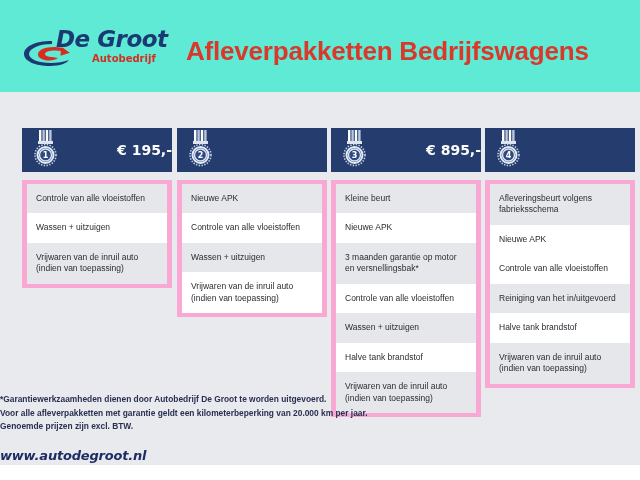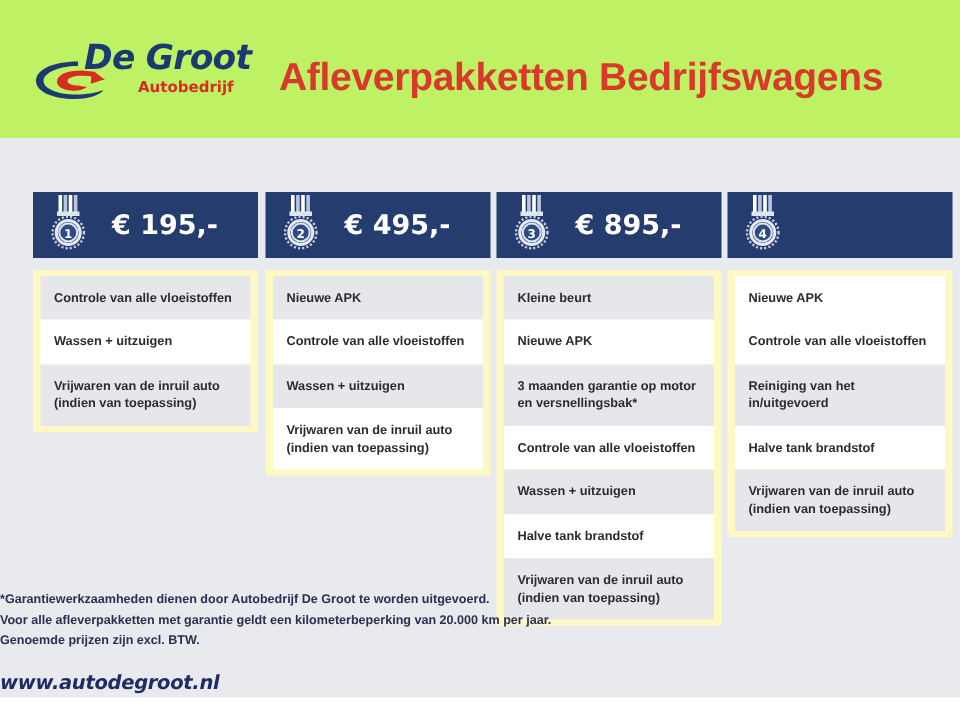--- a/index.html
+++ b/index.html
@@ -6,21 +6,21 @@
   body{
     width:640px;height:480px;
     background:#ffffff;
     font-family:"Liberation Sans", sans-serif;
     overflow:hidden;
     position:relative;
   }
   
   .header{
     position:absolute;left:0;top:0;width:640px;height:92px;
-    background:#bef264;
+    background:#5eead4;
     display:flex;align-items:center;
   }
   .logo{
     position:absolute;left:22px;top:28px;width:150px;height:44px;
   }
   .logo-mark{
     position:absolute;left:0;top:10px;width:50px;height:30px;
   }
   .logo-text{
     position:absolute;left:34px;top:0px;
@@ -70,34 +70,33 @@
     height:44px;
     background:#253c6e;
     display:flex;align-items:center;
     position:relative;
   }
   .medal{
     position:absolute;left:9px;top:2px;width:28px;height:40px;
   }
   .price-label{
     width:100%;
-    text-align:center;
+    text-align:right;
     padding-left:26px;
     box-sizing:border-box;
     color:#ffffff;
-    font-size:18px;
+    font-size:14px;
     font-weight:bold;
     letter-spacing:0px;
     font-family:"DejaVu Sans", sans-serif;
   }
   .feature-list{
     margin-top:8px;
-    background:#fef9c3;
+    background:#f9a8d4;
     padding:4px 0 4px 0;
-    font-weight:bold;
   }
   .feature{
     font-size:8.5px;
     color:#2b2b33;
     line-height:1.35;
     padding:9px 8px 9px 9px;
     margin:0 5px;
     background:#ffffff;
   }
   .feature.alt{
@@ -173,21 +172,20 @@
         <rect x="8" y="0" width="2.4" height="13" fill="#ffffff"></rect>
         <rect x="11.4" y="0" width="2.4" height="13" fill="#b9c6de"></rect>
         <rect x="14.8" y="0" width="2.4" height="13" fill="#ffffff"></rect>
         <rect x="18.2" y="0" width="2.4" height="13" fill="#b9c6de"></rect>
         <rect x="7" y="11" width="15" height="3" fill="#dde5f2"></rect>
         <circle cx="14.5" cy="25" r="10.5" fill="none" stroke="#c3cfe4" stroke-width="1.6" stroke-dasharray="1.4 1.4"></circle>
         <circle cx="14.5" cy="25" r="8" fill="none" stroke="#e3eaf6" stroke-width="2"></circle>
         <circle cx="14.5" cy="25" r="6" fill="#2f4a80" stroke="#dfe7f4" stroke-width="1.4"></circle>
         <text x="14.5" y="28.4" font-family="DejaVu Sans, sans-serif" font-size="8" font-weight="bold" fill="#ffffff" text-anchor="middle">2</text>
       </svg>
-      <div class="price-label">€ 495,-</div>
     </div>
     <div class="feature-list">
       <div class="feature alt">Nieuwe APK</div>
       <div class="feature">Controle van alle vloeistoffen</div>
       <div class="feature alt">Wassen + uitzuigen</div>
       <div class="feature">Vrijwaren van de inruil auto (indien van toepassing)</div>
     </div>
   </div>
 
   <div class="col col-3">
@@ -224,20 +222,21 @@
         <rect x="14.8" y="0" width="2.4" height="13" fill="#ffffff"></rect>
         <rect x="18.2" y="0" width="2.4" height="13" fill="#b9c6de"></rect>
         <rect x="7" y="11" width="15" height="3" fill="#dde5f2"></rect>
         <circle cx="14.5" cy="25" r="10.5" fill="none" stroke="#c3cfe4" stroke-width="1.6" stroke-dasharray="1.4 1.4"></circle>
         <circle cx="14.5" cy="25" r="8" fill="none" stroke="#e3eaf6" stroke-width="2"></circle>
         <circle cx="14.5" cy="25" r="6" fill="#2f4a80" stroke="#dfe7f4" stroke-width="1.4"></circle>
         <text x="14.5" y="28.4" font-family="DejaVu Sans, sans-serif" font-size="8" font-weight="bold" fill="#ffffff" text-anchor="middle">4</text>
       </svg>
     </div>
     <div class="feature-list">
+      <div class="feature alt">Afleveringsbeurt volgens fabrieksschema</div>
       <div class="feature">Nieuwe APK</div>
       <div class="feature">Controle van alle vloeistoffen</div>
       <div class="feature alt">Reiniging van het in/uitgevoerd</div>
       <div class="feature">Halve tank brandstof</div>
       <div class="feature alt">Vrijwaren van de inruil auto (indien van toepassing)</div>
     </div>
   </div>
 
 </div>
 

